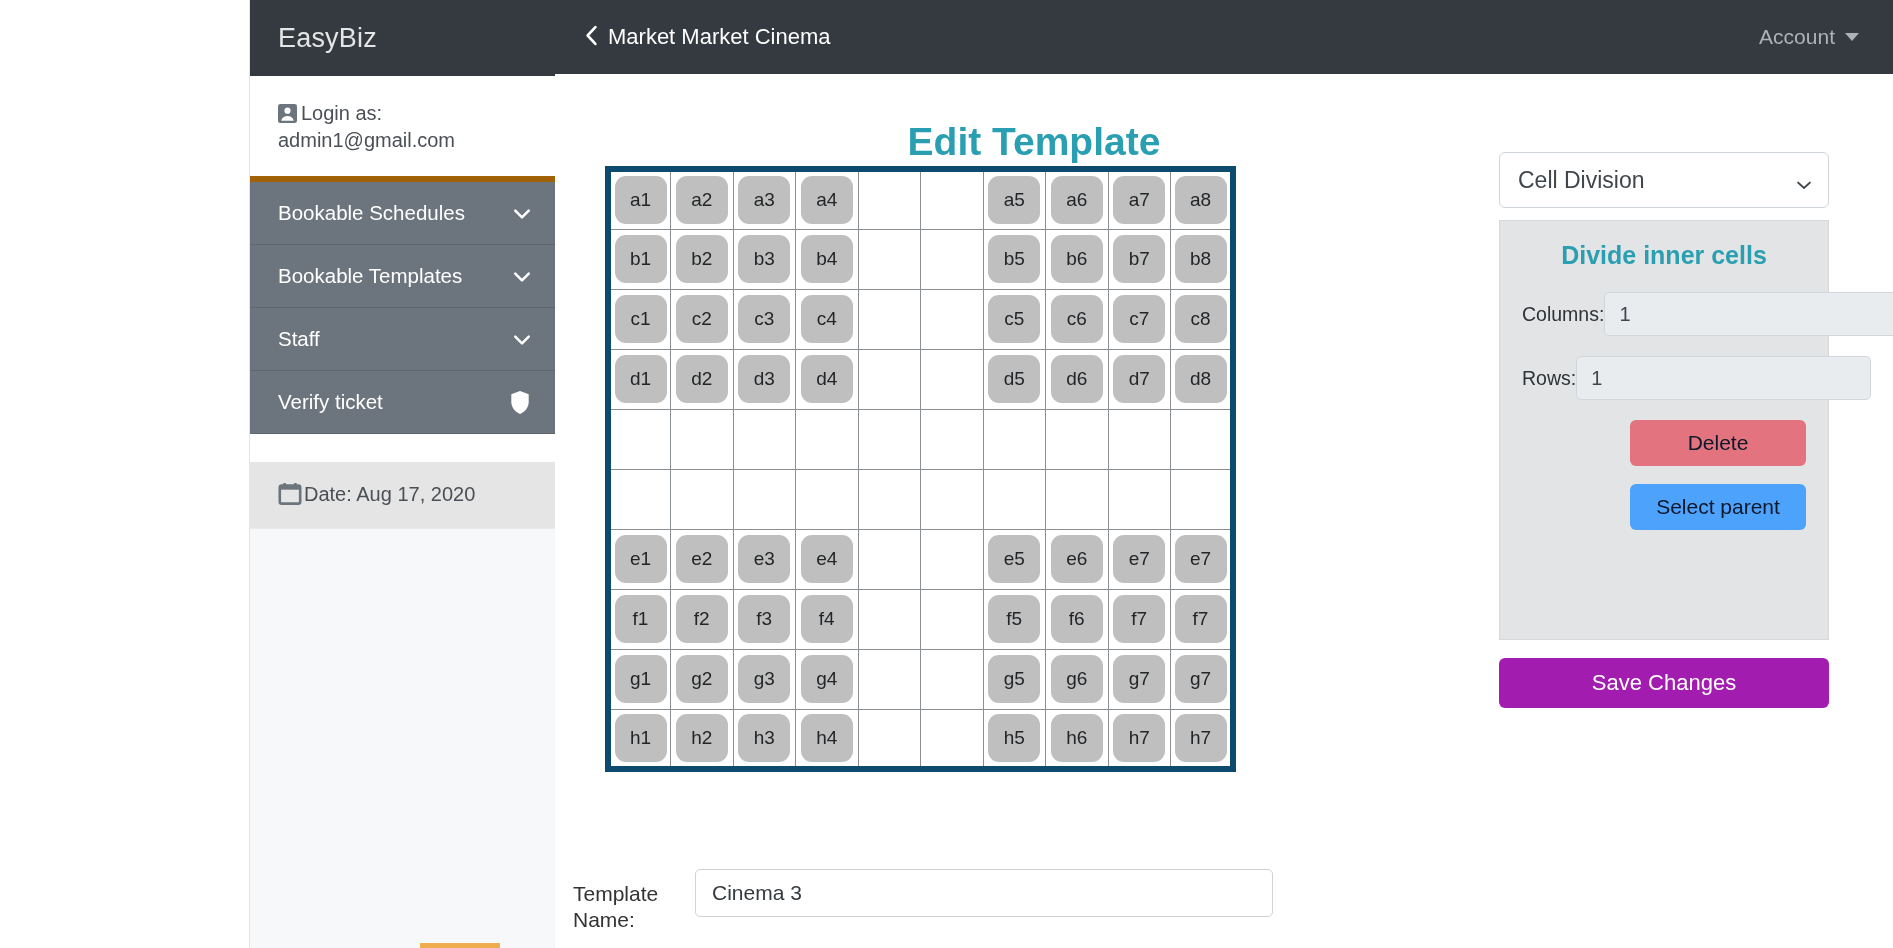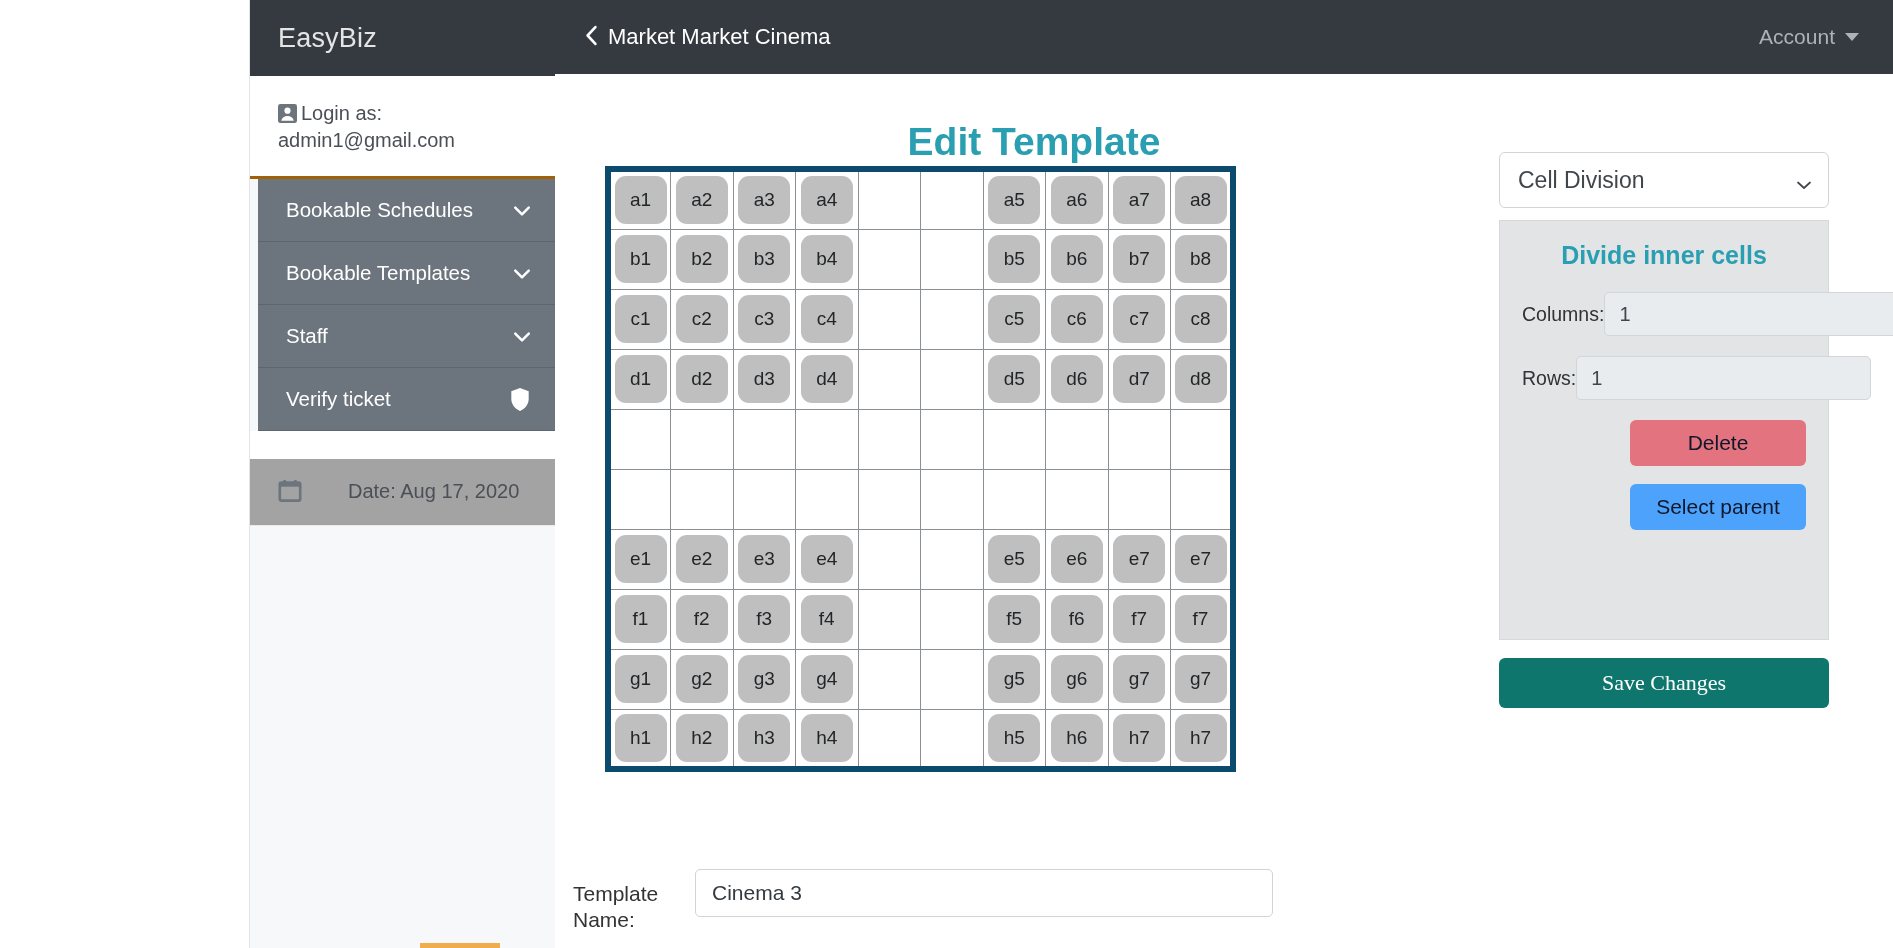--- a/index.html
+++ b/index.html
@@ -45,29 +45,29 @@
     padding-left: 28px;
     font-size: 27px;
     letter-spacing: .2px;
   }
   .login-block {
     background: #ffffff;
     padding: 24px 28px 22px 28px;
     color: #4b4f56;
     font-size: 20px;
     line-height: 1.35;
-    border-bottom: 3px solid #a16207;
+    border-bottom: 6px solid #a16207;
   }
   .login-block .user-icon {
     display: inline-block;
     width: 19px; height: 19px;
     vertical-align: -3px;
     margin-right: 4px;
   }
-  .nav-list { background: #3b82f6; margin-left: 8px; }
+  .nav-list { background: #3b82f6; }
   .nav-item {
     background: #6c757d;
     color: #ffffff;
     height: 63px;
     display: flex;
     align-items: center;
     padding: 0 24px 0 28px;
     font-size: 20.5px;
     border-bottom: 1px solid #5d666e;
     cursor: pointer;
@@ -77,28 +77,27 @@
   .nav-item .chev {
     width: 18px; height: 18px;
     display: inline-block;
   }
   .nav-item .shield { width: 22px; height: 25px; display: inline-block; }
   .sidebar-spacer-white {
     background: #ffffff;
     height: 28px;
   }
   .date-row {
-    background: #a3a3a3;
+    background: #e5e5e5;
     color: #4b4f56;
     font-size: 20px;
     display: flex;
     align-items: center;
     padding: 20px 28px 22px 28px;
     border-bottom: 1px solid #e9eaec;
-    gap: 44px;
   }
   .date-row .cal-icon { width: 24px; height: 24px; margin-right: 2px; display:inline-block;}
   .sidebar-fill { flex: 1; background: #f7f8fa; }
   .sidebar-bottom-bar {
     height: 6px;
     background: #f7f8fa;
     position: relative;
   }
   .sidebar-bottom-bar::after{
     content:"";
@@ -321,26 +320,26 @@
     font-size: 21px;
     font-family: "Liberation Sans", sans-serif;
     cursor: pointer;
   }
   .btn-delete { background: #e2737f; margin-bottom: 18px; }
   .btn-parent { background: #4da3fb; }
   .btn-save {
     margin-top: 18px;
     width: 330px;
     height: 50px;
-    background: #0f766e;
+    background: #a21caf;
     border: none;
     border-radius: 6px;
     color: #fff;
     font-size: 22px;
-    font-family: Liberation Serif, serif;
+    font-family: Liberation Sans, sans-serif;
     cursor: pointer;
   }
   .empty-cell { }
 </style>
 </head>
 <body>
 
 <div id="app">
 
   <div class="gutter-left"></div>

